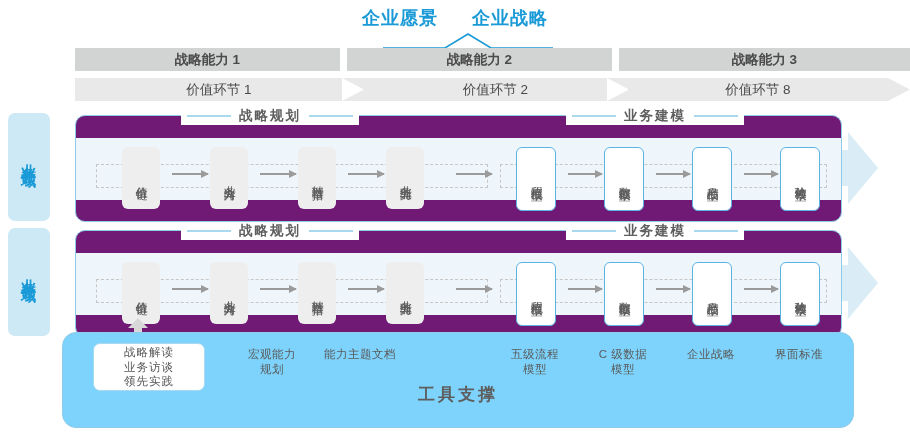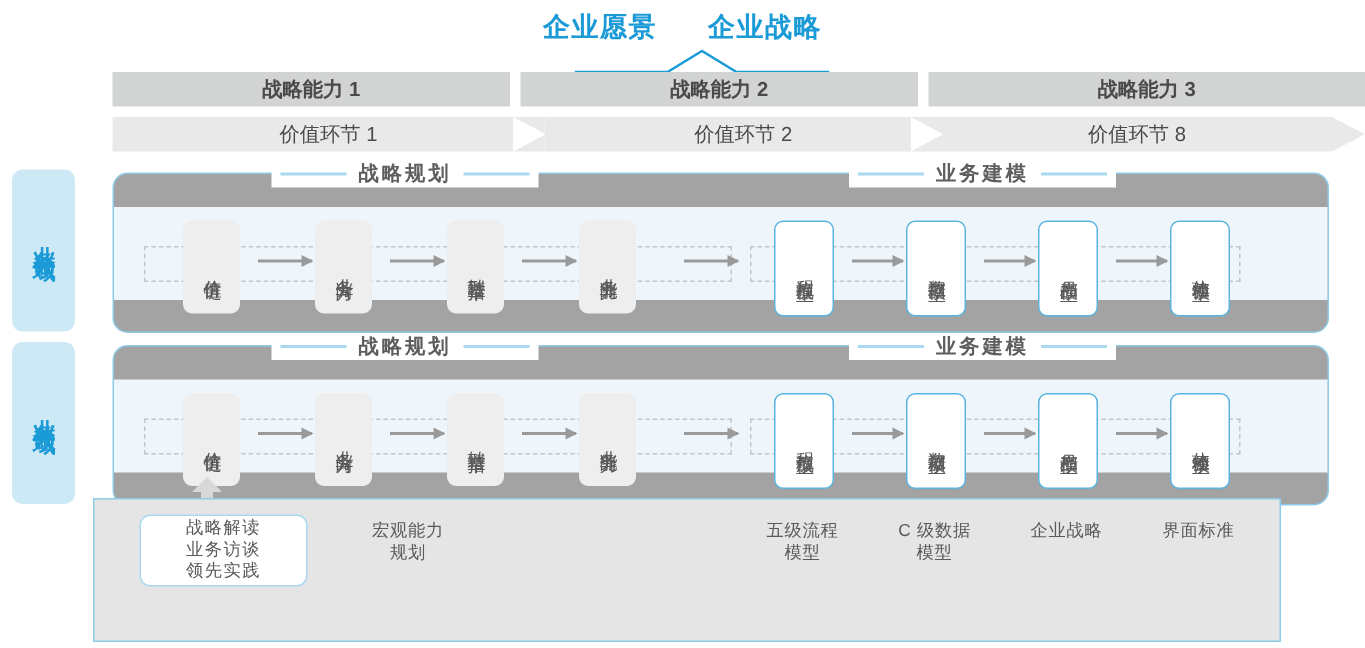--- a/index.html
+++ b/index.html
@@ -37,21 +37,21 @@
   
   .domain-tab{position:absolute;left:8px;width:42px;background:#cde9f5;
     border-radius:7px;display:flex;align-items:center;justify-content:center;}
   .domain-tab span{writing-mode:vertical-rl;color:#1a9ad7;font-size:15px;
     font-weight:bold;letter-spacing:3px;line-height:1;}
   .dt1{top:113px;height:108px;}
   .dt2{top:228px;height:108px;}
 
   
   .row-box{position:absolute;left:75px;width:765px;border:1.5px solid #8ecbe8;
-    border-radius:10px;background:#a3a3a3;padding-left:44px;}
+    border-radius:10px;background:#701a75;}
   .row1{top:115px;height:105px;}
   .row2{top:230px;height:105px;}
 
   
   .band{position:absolute;left:0;top:22px;height:62px;width:100%;
         background:#eef6fb;}
 
   
   .rail{position:absolute;top:48px;height:22px;border:1px dashed #c6c6c6;
         background:transparent;}
@@ -75,21 +75,21 @@
   .conn::after{content:"";position:absolute;right:-1px;top:-3.5px;
     border-left:8px solid #9a9a9a;border-top:4.5px solid transparent;
     border-bottom:4.5px solid transparent;}
 
   
   .big-arrow{position:absolute;height:72px;top:132px;width:78px;}
   .big-arrow.r2{top:247px;}
 
   
   .tool-box{position:absolute;left:62px;top:332px;width:790px;height:94px;
-    border:1.5px solid #8ecbe8;border-radius:0;background:#e5e5e5;}
+    border:1.5px solid #8ecbe8;border-radius:14px;background:#7dd3fc;}
   .tool-title{position:absolute;left:0;top:50px;width:100%;text-align:center;
     color:#5e5e5e;font-size:17px;font-weight:bold;letter-spacing:3px;}
 
   .tool-card{position:absolute;left:30px;top:10px;width:110px;height:46px;
     border:1.2px solid #a9d9ef;border-radius:7px;background:#ffffff;
     display:flex;flex-direction:column;align-items:center;justify-content:center;
     color:#5a5a5a;font-size:11.5px;line-height:1.28;letter-spacing:1px;}
 
   .tool-label{position:absolute;top:14px;text-align:center;color:#5a5a5a;
     font-size:11.5px;line-height:1.3;letter-spacing:0.5px;}
@@ -277,31 +277,33 @@
       <div>战略解读</div>
       <div>业务访谈</div>
       <div>领先实践</div>
     </div>
 
     <div class="tool-label" style="left:150px;width:118px;">
       <div>宏观能力</div>
       <div>规划</div>
     </div>
     <div class="tool-label" style="left:238px;width:118px;">
+      <div>能力主题文档</div>
     </div>
     <div class="tool-label" style="left:436px;width:72px;">
       <div>五级流程</div>
       <div>模型</div>
     </div>
     <div class="tool-label" style="left:524px;width:72px;">
       <div>C 级数据</div>
       <div>模型</div>
     </div>
     <div class="tool-label" style="left:612px;width:72px;">
       <div>企业战略</div>
     </div>
     <div class="tool-label" style="left:700px;width:72px;">
       <div>界面标准</div>
     </div>
 
+    <div class="tool-title">工具支撑</div>
   </div>
 
 </div>
 
 </body></html>

